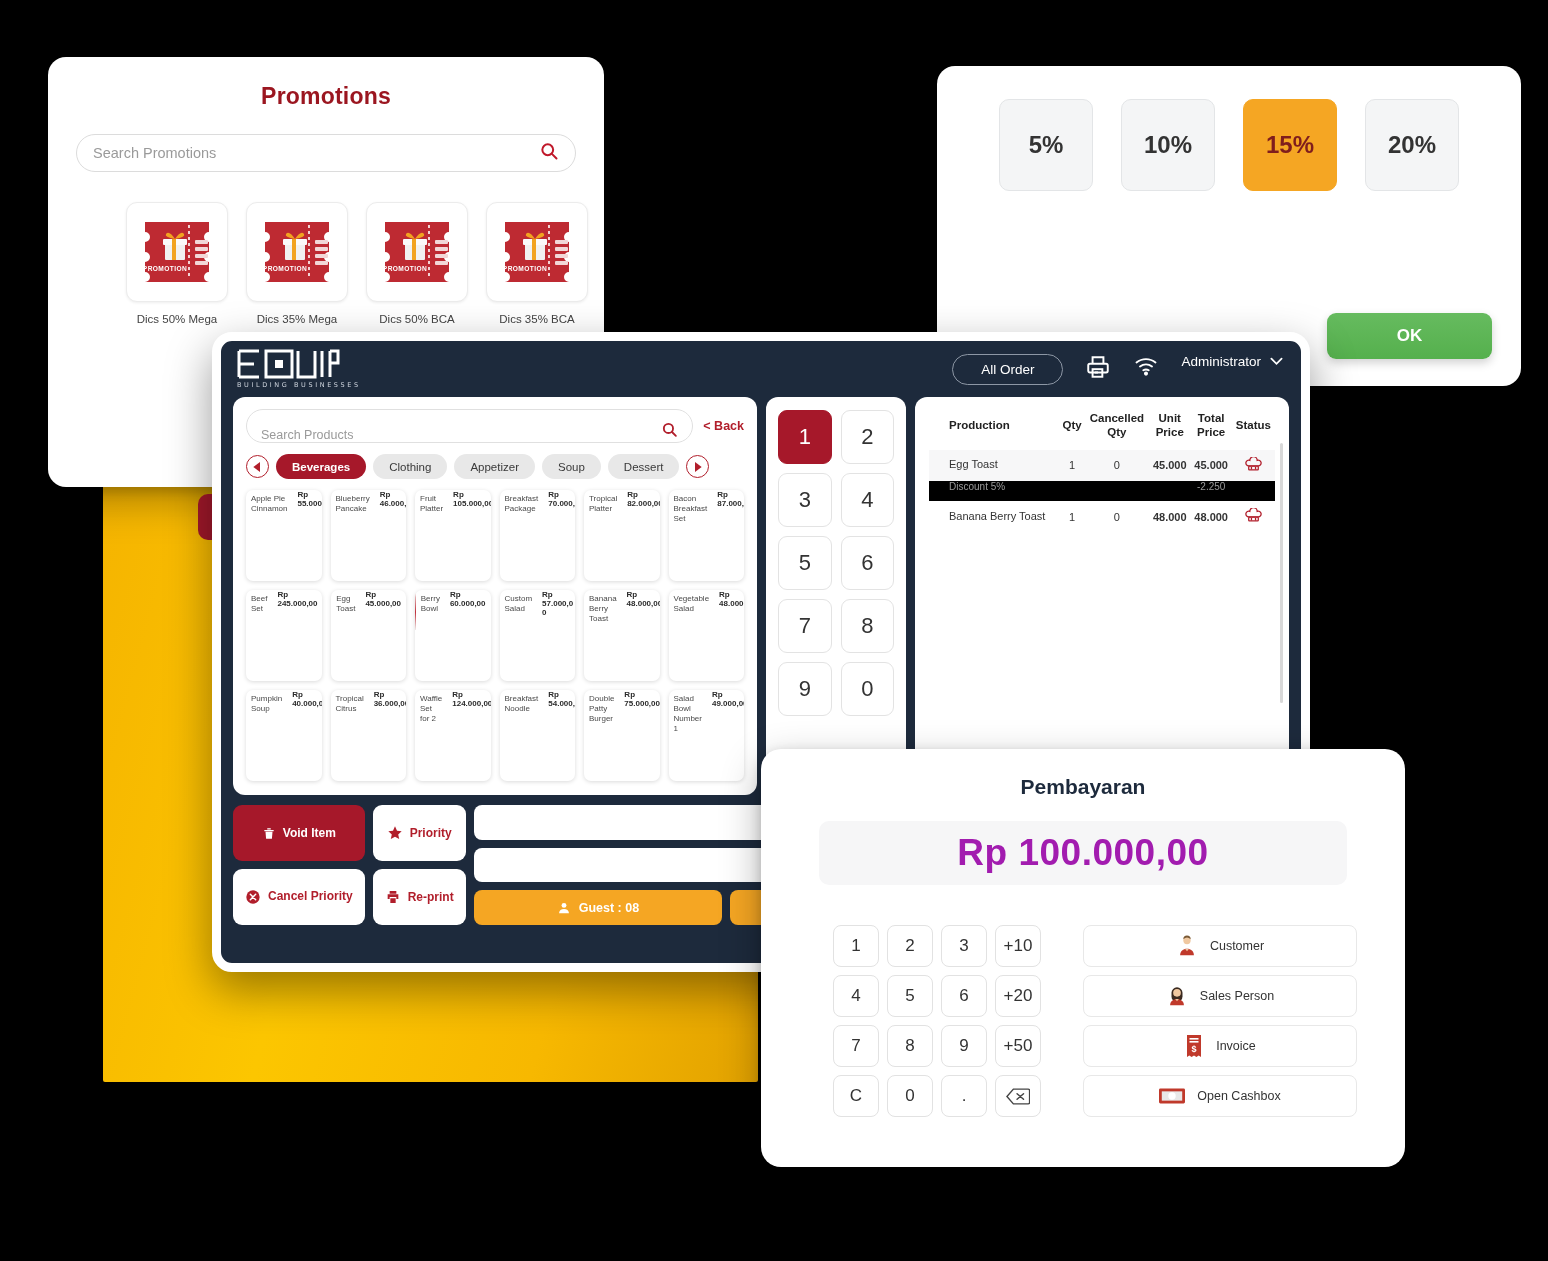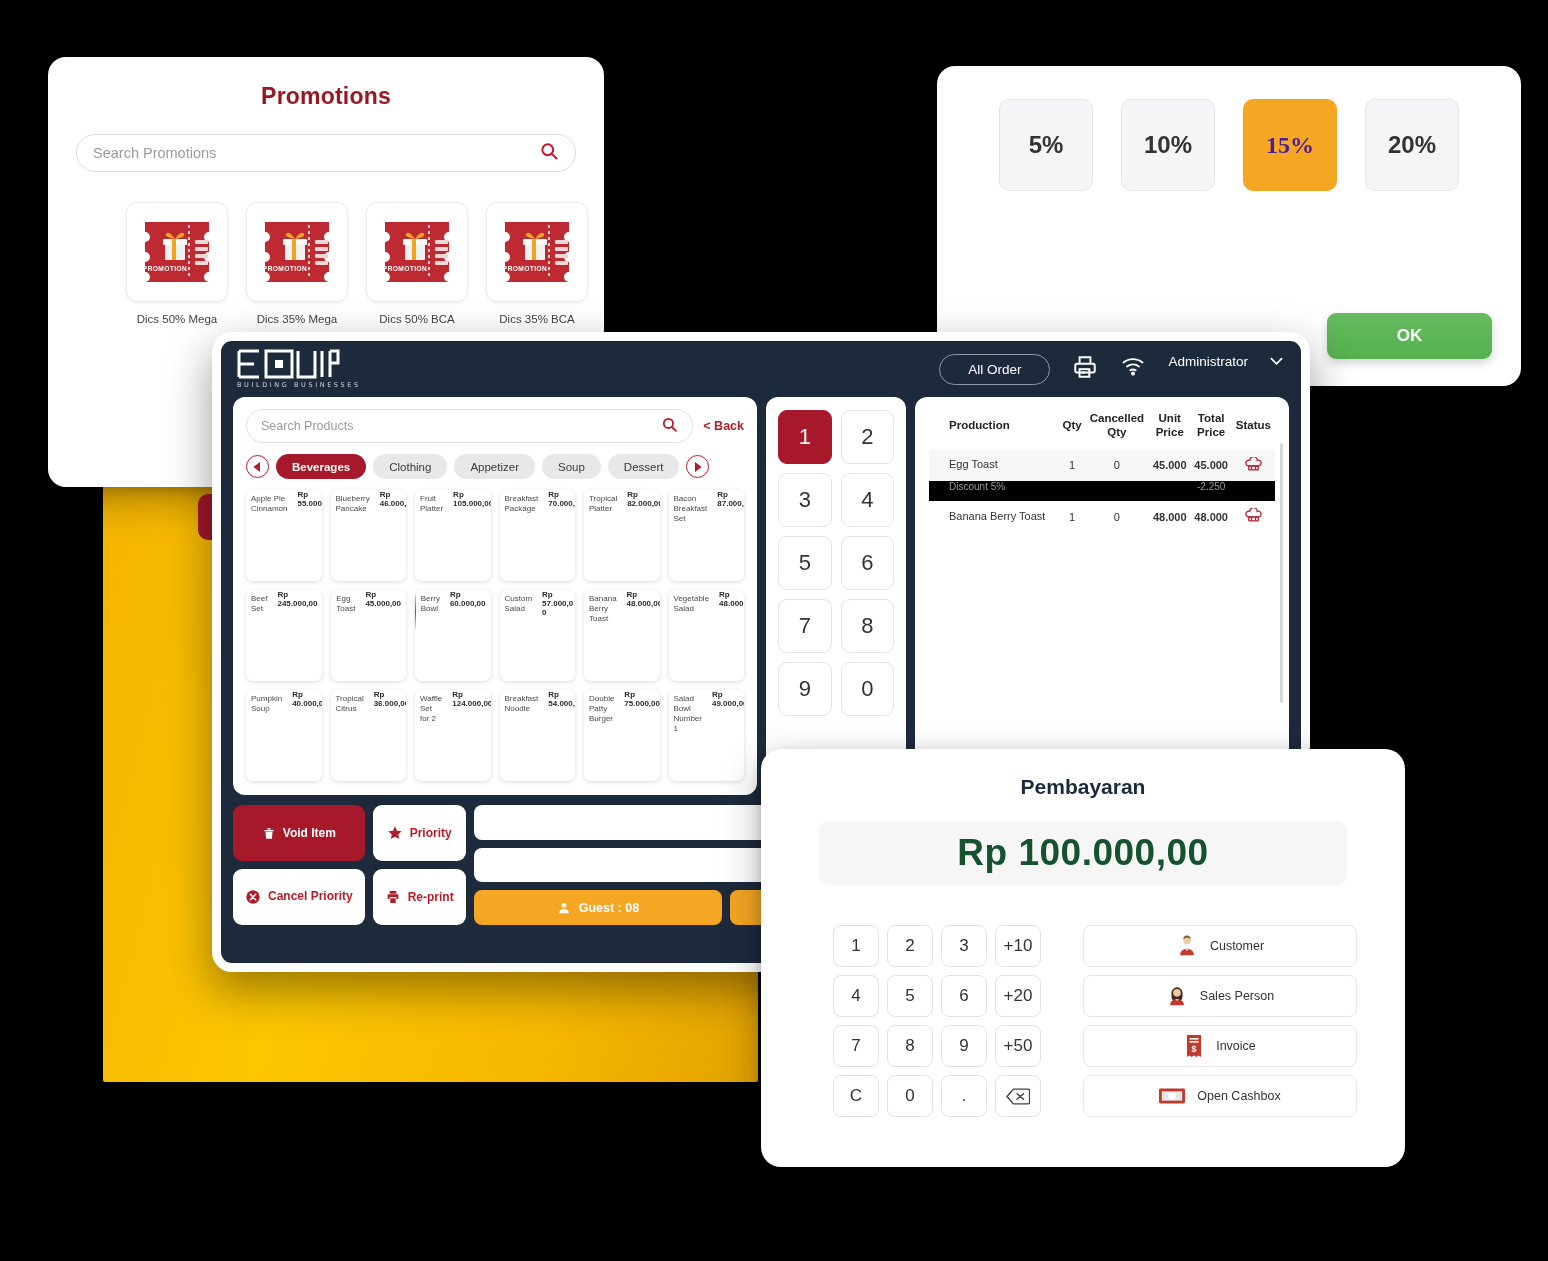--- a/index.html
+++ b/index.html
@@ -66,21 +66,21 @@
     text-align: center; color: #9B1620; font-size: 23px; font-weight: bold;
     margin-top: 32px;
   }
   .disc-row { display: flex; gap: 28px; justify-content: center; margin-top: 33px; }
   .disc-btn {
     width: 94px; height: 92px; border-radius: 10px;
     display: flex; align-items: center; justify-content: center;
     font-size: 24px; font-weight: bold; color: #333;
     background: #F4F5F6; border: 1px solid #E3E5E7;
   }
-  .disc-btn.active { background: #F5A623; border-color: #F5A623; color: #4c1d95; font-family: Liberation Serif, serif; }
+  .disc-btn.active { background: #F5A623; border-color: #F5A623; color: #7f1d1d; }
   .ok-btn {
     position: absolute; left: 390px; top: 247px;
     width: 165px; height: 46px; border-radius: 9px;
     background: linear-gradient(180deg,#66BB5F,#55B04D);
     color: #fff; font-weight: bold; font-size: 17px;
     display: flex; align-items: center; justify-content: center;
     box-shadow: 0 4px 10px rgba(0,0,0,.18);
   }
 
   
@@ -100,32 +100,32 @@
   .logo-sub {
     color: #cfd5de; font-size: 6.5px; letter-spacing: 2.6px; margin-top: 2px;
     font-family: "DejaVu Sans", sans-serif;
   }
   .hdr-right { margin-left: auto; display: flex; align-items: flex-start; gap: 22px; }
   .all-order {
     border: 1px solid #8d97a5; border-radius: 18px; color: #fff;
     font-size: 13.5px; padding: 7px 28px;
   }
   .hdr-icon { color: #fff; display: flex; align-items: center; }
-  .admin { color: #fff; font-size: 13.5px; display: flex; align-items: center; gap: 22px; }
+  .admin { color: #fff; font-size: 13.5px; display: flex; align-items: center; gap: 9px; }
 
   .pos-body { display: flex; gap: 9px; padding: 0 12px; }
 
   
   .prod-panel {
     width: 524px; background: #fff; border-radius: 12px; padding: 12px 13px 14px 13px;
   }
   .prod-search-row { display: flex; align-items: center; gap: 10px; }
   .prod-search {
     flex: 1; height: 34px; border: 1px solid #E0E0E0; border-radius: 17px;
-    display: flex; align-items: center; padding: 0 14px;
+    display: flex; align-items: flex-end; padding: 0 14px;
   }
   .prod-search .ph { flex: 1; color: #9a9a9a; font-size: 12.5px; }
   .back-link { color: #B11E2B; font-size: 12.5px; font-weight: 600; white-space: nowrap; }
 
   .cat-row { display: flex; align-items: center; gap: 7px; margin-top: 11px; }
   .cat-arrow {
     width: 23px; height: 23px; border-radius: 50%; border: 1.8px solid #B11E2B;
     display: flex; align-items: center; justify-content: center; flex: 0 0 auto;
   }
   .cat-chip {
@@ -221,21 +221,21 @@
   #pembayaran {
     left: 761px; top: 749px; width: 644px; height: 418px; border-radius: 20px;
   }
   .pay-title {
     text-align: center; color: #1D2A3C; font-size: 21px; font-weight: bold; margin-top: 26px;
   }
   .pay-amount-box {
     margin: 22px 58px 0 58px; height: 64px; background: #F6F6F7; border-radius: 10px;
     display: flex; align-items: center; justify-content: center;
   }
-  .pay-amount { color: #14532d; font-size: 37px; font-weight: bold; letter-spacing: .5px; }
+  .pay-amount { color: #a21caf; font-size: 37px; font-weight: bold; letter-spacing: .5px; }
   .pay-body { display: flex; margin: 40px 48px 0 72px; gap: 42px; }
   .pay-keys { display: grid; grid-template-columns: repeat(4, 46px); gap: 8px; }
   .pkey {
     height: 42px; border: 1px solid #E2E2E2; border-radius: 8px;
     display: flex; align-items: center; justify-content: center;
     font-size: 17px; color: #333;
   }
   .pay-side { flex: 1; display: grid; grid-template-rows: repeat(4, 42px); gap: 8px; }
   .pside-btn {
     border: 1px solid #E8E8E8; border-radius: 8px; display: flex; align-items: center;

